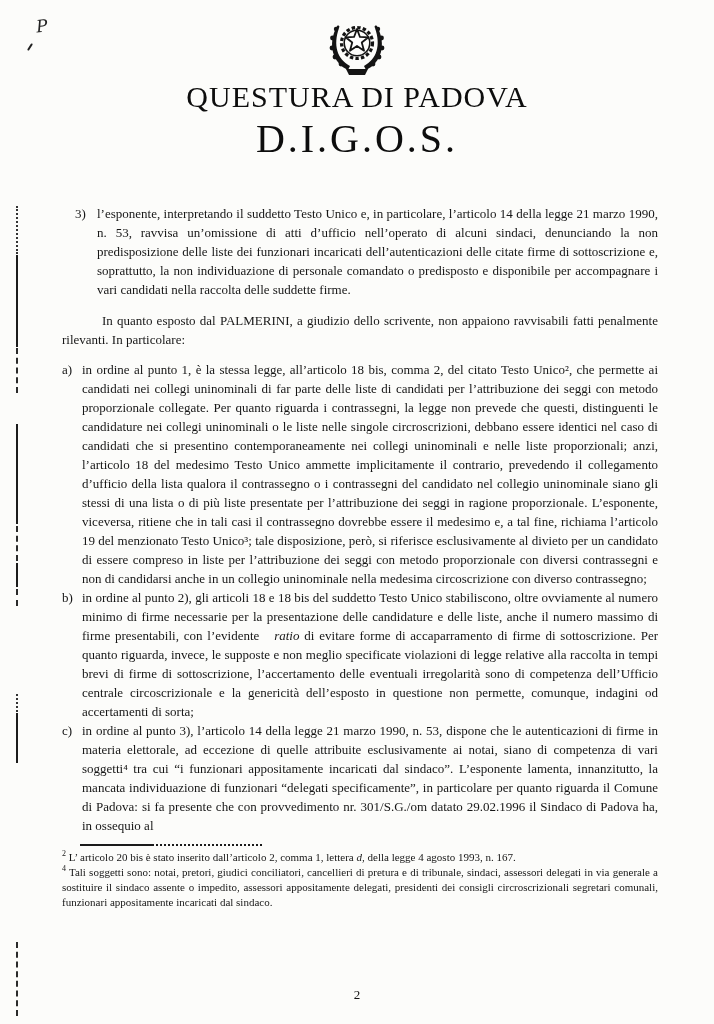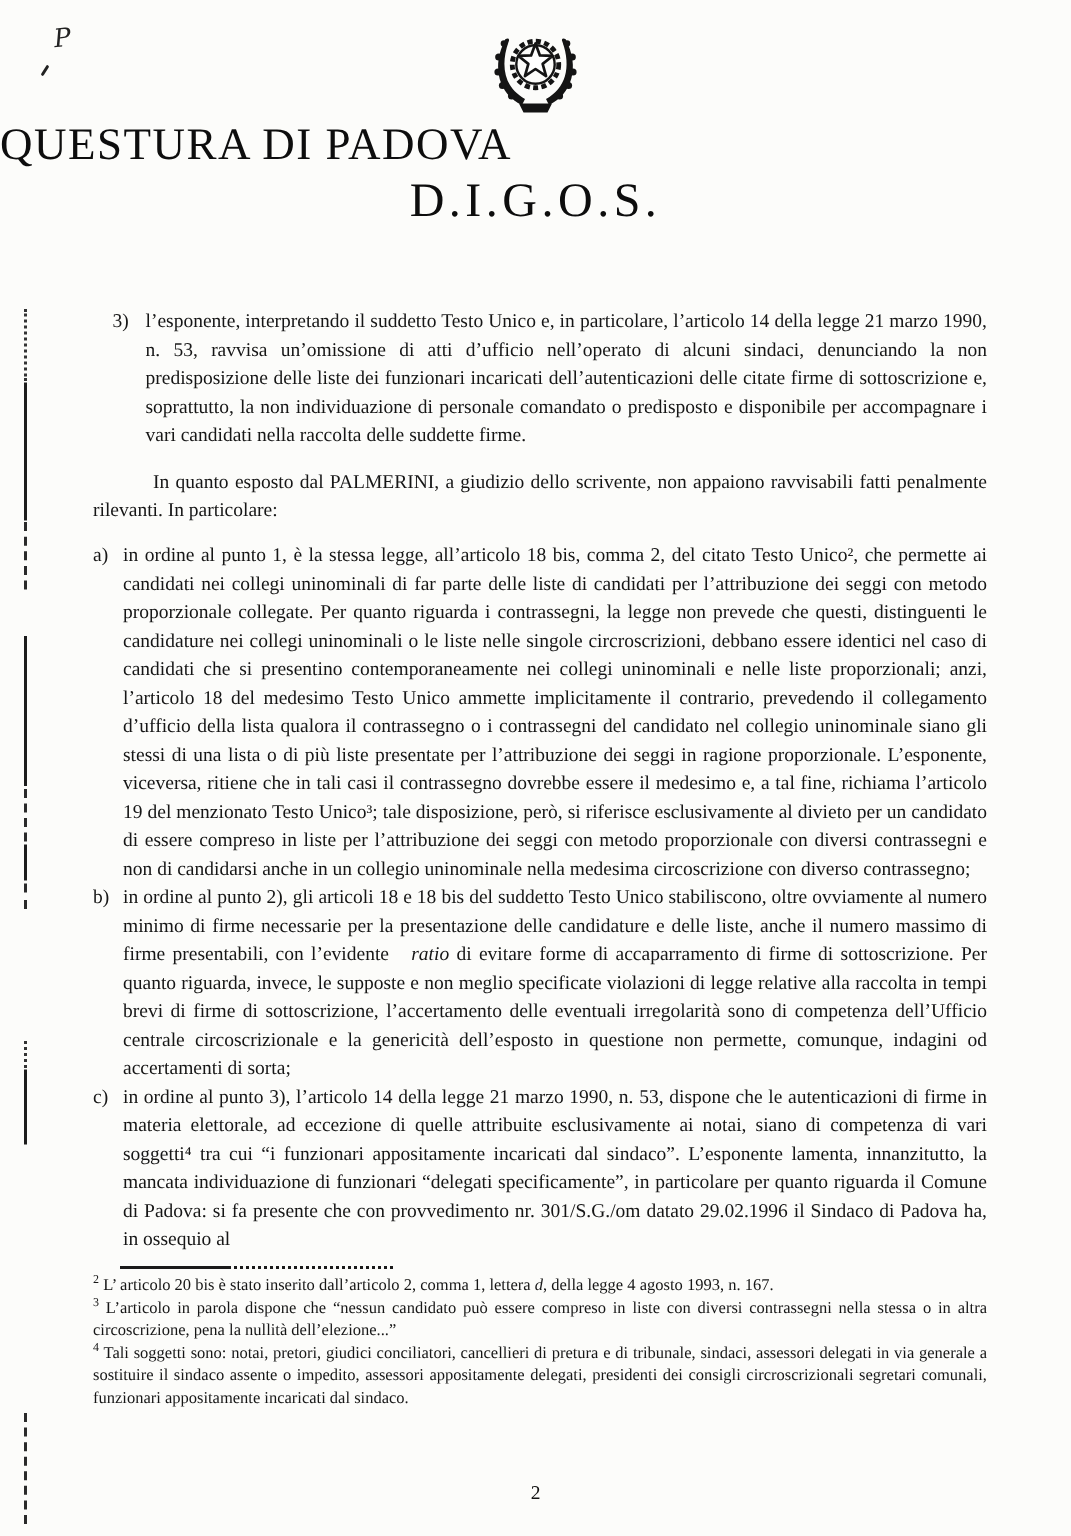--- a/index.html
+++ b/index.html
@@ -50,34 +50,34 @@
     height: 64px;
   }
 
   
   .title {
     position: absolute;
     top: 80px;
     left: 0;
     width: 100%;
     margin: 0;
-    text-align: left;
+    text-align: center;
     font-size: 30px;
     font-weight: normal;
     letter-spacing: 1px;
     color: #0d0d0d;
   }
   .subtitle {
     position: absolute;
     top: 115px;
     left: 0;
     width: 100%;
     margin: 0;
     text-align: center;
-    font-size: 32px;
+    font-size: 40px;
     font-weight: normal;
     letter-spacing: 3px;
     color: #0d0d0d;
   }
 
   
   .content {
     position: absolute;
     left: 62px;
     top: 204px;
@@ -203,21 +203,20 @@
         <div class="para lettered"><span class="label">b)</span><span>in ordine al punto 2), gli articoli 18 e 18 bis del suddetto Testo Unico stabiliscono, oltre ovviamente al numero minimo di firme necessarie per la presentazione delle candidature e delle liste, anche il numero massimo di firme presentabili, con l’evidente </span><i>ratio</i><span> di evitare forme di accaparramento di firme di sottoscrizione. Per quanto riguarda, invece, le supposte e non meglio specificate violazioni di legge relative alla raccolta in tempi brevi di firme di sottoscrizione, l’accertamento delle eventuali irregolarità sono di competenza dell’Ufficio centrale circoscrizionale e la genericità dell’esposto in questione non permette, comunque, indagini od accertamenti di sorta;</span></div>
         <div class="para lettered"><span class="label">c)</span><span>in ordine al punto 3), l’articolo 14 della legge 21 marzo 1990, n. 53, dispone che le autenticazioni di firme in materia elettorale, ad eccezione di quelle attribuite esclusivamente ai notai, siano di competenza di vari soggetti⁴ tra cui “i funzionari appositamente incaricati dal sindaco”. L’esponente lamenta, innanzitutto, la mancata individuazione di funzionari “delegati specificamente”, in particolare per quanto riguarda il Comune di Padova: si fa presente che con provvedimento nr. 301/S.G./om datato 29.02.1996 il Sindaco di Padova ha, in ossequio al</span></div>
       </div>
 
     <div class="fn-sep">
       <span class="solid"></span><span class="dashed"></span>
     </div>
 
     <div class="footnotes" id="footnotes">
         <div class="footnote"><sup>2</sup><span> L’ articolo 20 bis è stato inserito dall’articolo 2, comma 1, lettera </span><i>d</i><span>, della legge 4 agosto 1993, n. 167.</span></div>
-        <div class="footnote"><sup>3</sup><span> L’articolo in parola dispone che “nessun candidato può essere compreso in liste con diversi contrassegni nella stessa o in altra circoscrizione, pena la nullità dell’elezione...”</span></div>
         <div class="footnote"><sup>4</sup><span> Tali soggetti sono: notai, pretori, giudici conciliatori, cancellieri di pretura e di tribunale, sindaci, assessori delegati in via generale a sostituire il sindaco assente o impedito, assessori appositamente delegati, presidenti dei consigli circroscrizionali segretari comunali, funzionari appositamente incaricati dal sindaco.</span></div>
       </div>
   </div>
 
   <div class="page-number">2</div>
 
   <div class="artifact a-dotted" style="top:206px;height:48px"></div>
   <div class="artifact a-solid" style="top:255px;height:92px"></div>
   <div class="artifact a-dashed" style="top:348px;height:45px"></div>
   <div class="artifact a-solid" style="top:424px;height:100px"></div>

